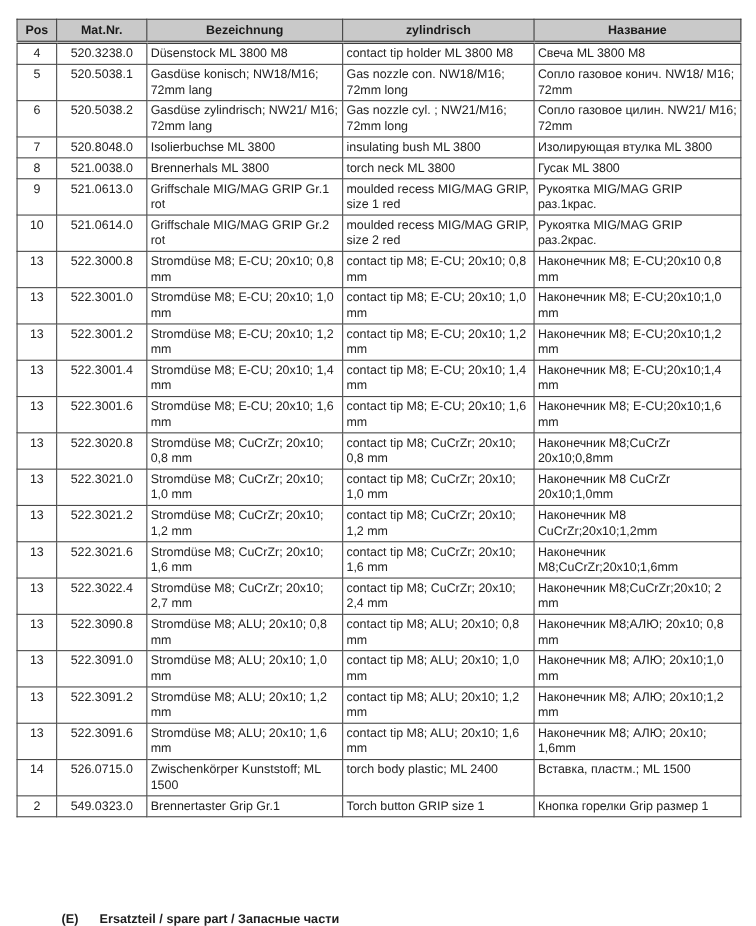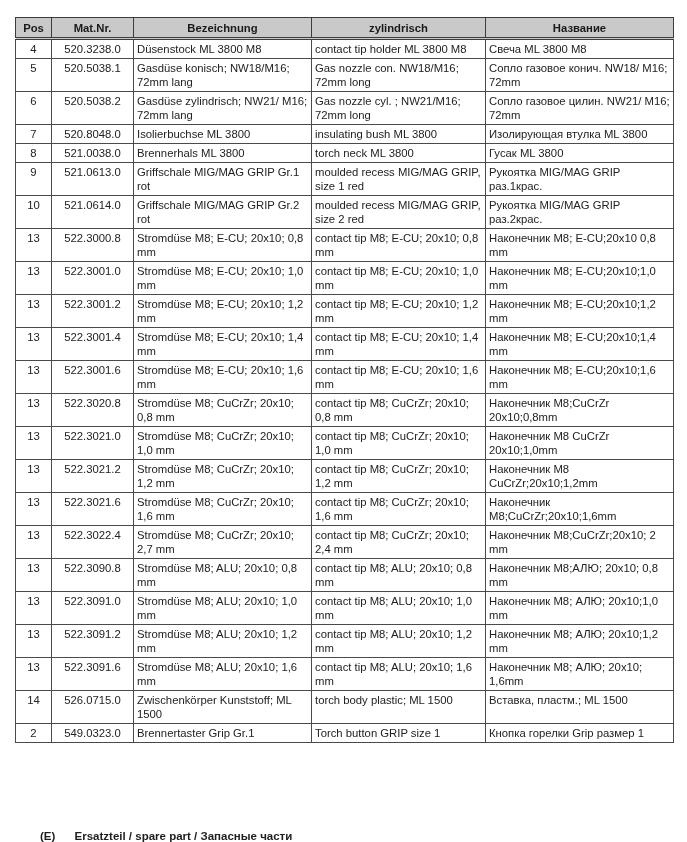--- a/index.html
+++ b/index.html
@@ -48,21 +48,21 @@
     text-align: center;
   }
   .parts-table tr.single td {
     height: 14px;
   }
   .parts-table tr.double td {
     height: 28px;
   }
   .caption {
     position: absolute;
-    left: 24px;
+    left: 40px;
     top: 830px;
     font-size: 11.5px;
     font-weight: bold;
     color: #1e1e1e;
     white-space: nowrap;
     padding-left: 16px;
   }
   .caption .code {
     margin-right: 16px;
   }
@@ -232,21 +232,21 @@
         <td class="pos">13</td>
         <td class="matnr">522.3091.6</td>
         <td class="de">Stromdüse M8; ALU; 20x10; 1,6 mm</td>
         <td class="en">contact tip M8; ALU; 20x10; 1,6 mm</td>
         <td class="ru">Наконечник M8; АЛЮ; 20x10; 1,6mm</td>
       </tr>
       <tr class="double">
         <td class="pos">14</td>
         <td class="matnr">526.0715.0</td>
         <td class="de">Zwischenkörper Kunststoff; ML 1500</td>
-        <td class="en">torch body plastic; ML 1500</td>
+        <td class="en">torch body plastic; ML 2400</td>
         <td class="ru">Вставка, пластм.; ML 1500</td>
       </tr>
       <tr class="single">
         <td class="pos">2</td>
         <td class="matnr">549.0323.0</td>
         <td class="de">Brennertaster Grip Gr.1</td>
         <td class="en">Torch button GRIP size 1</td>
         <td class="ru">Кнопка горелки Grip размер 1</td>
       </tr>
     </tbody>

